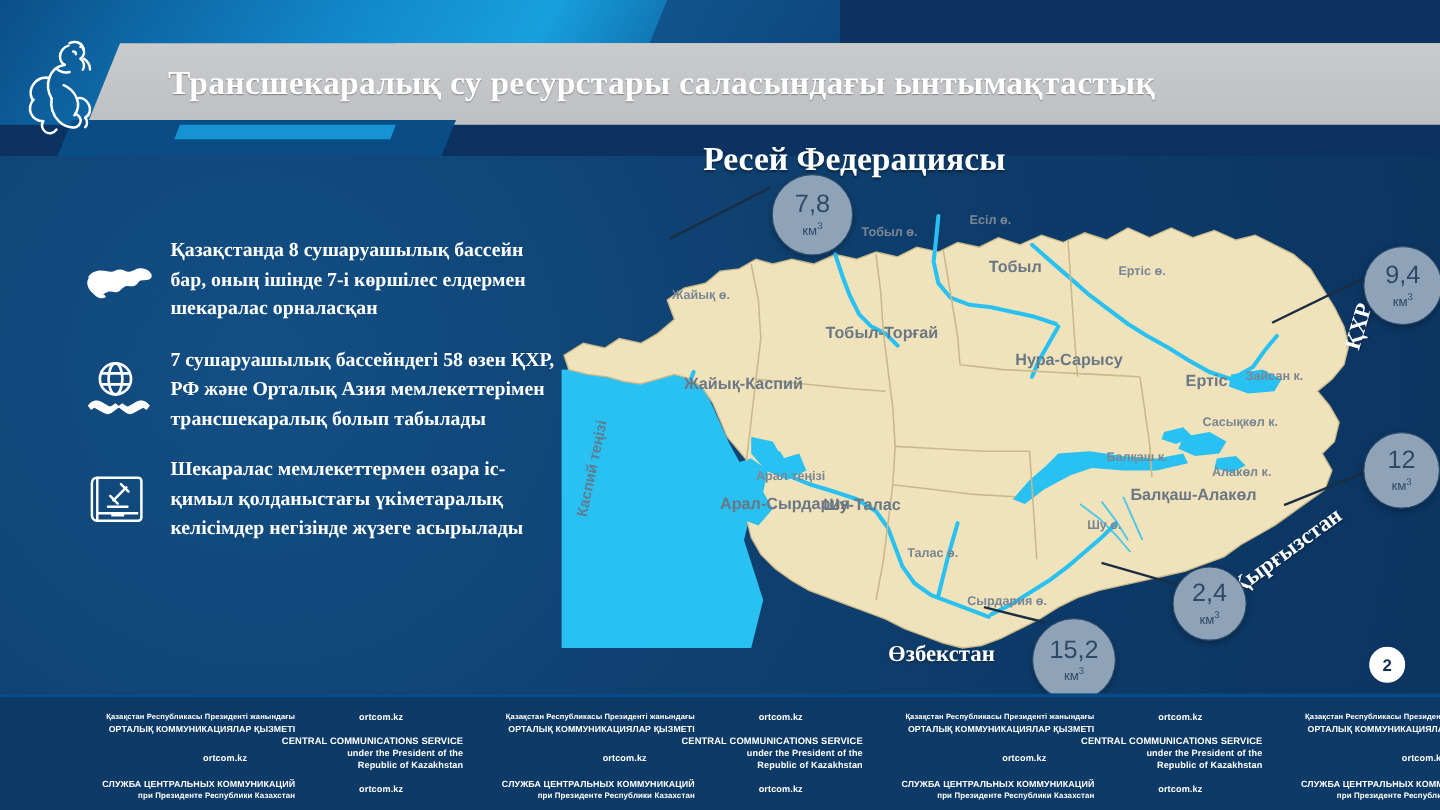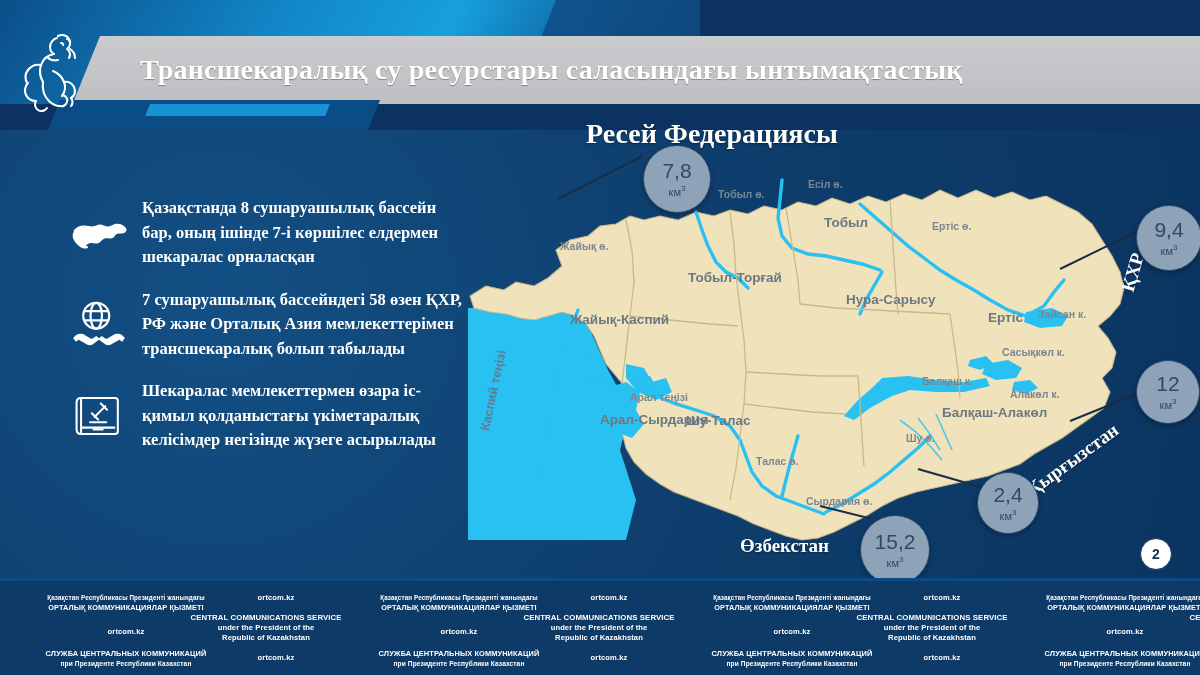--- a/index.html
+++ b/index.html
@@ -82,21 +82,21 @@
 
   
   .pagenum{position:absolute;right:28px;top:538px;width:30px;height:30px;border-radius:50%;
      background:#ffffff;border:1.5px solid #0b3260;color:#12304f;
      font-size:14px;font-weight:bold;display:flex;align-items:center;justify-content:center;}
 
   
   .footer{position:absolute;left:0;top:578px;width:1200px;height:97px;
      background:#0d3a66;border-top:3px solid #0a4a86;overflow:hidden;}
   .fttile{position:absolute;top:0;width:333px;height:97px;}
-  .ftrow{position:absolute;color:#ffffff;text-align:center;width:240px;
+  .ftrow{position:absolute;color:#ffffff;text-align:right;width:240px;
      font-size:6.6px;font-weight:bold;line-height:9.6px;letter-spacing:.1px;}
   .ftkz{left:6px;top:12px;}
   .ftkz .l1{font-weight:bold;font-size:6.3px;}
   .ftkz .l2{font-weight:bold;font-size:7.3px;}
   .ftorg1{left:46px;top:46px;width:160px;font-size:7.6px;}
   .fteng{left:146px;top:32px;width:240px;font-size:7.6px;line-height:10.2px;}
   .fteng .e1{font-size:7.8px;}
   .ftru{left:6px;top:68px;}
   .ftru .r1{font-size:7.4px;}
   .ftru .r2{font-size:6.6px;}

